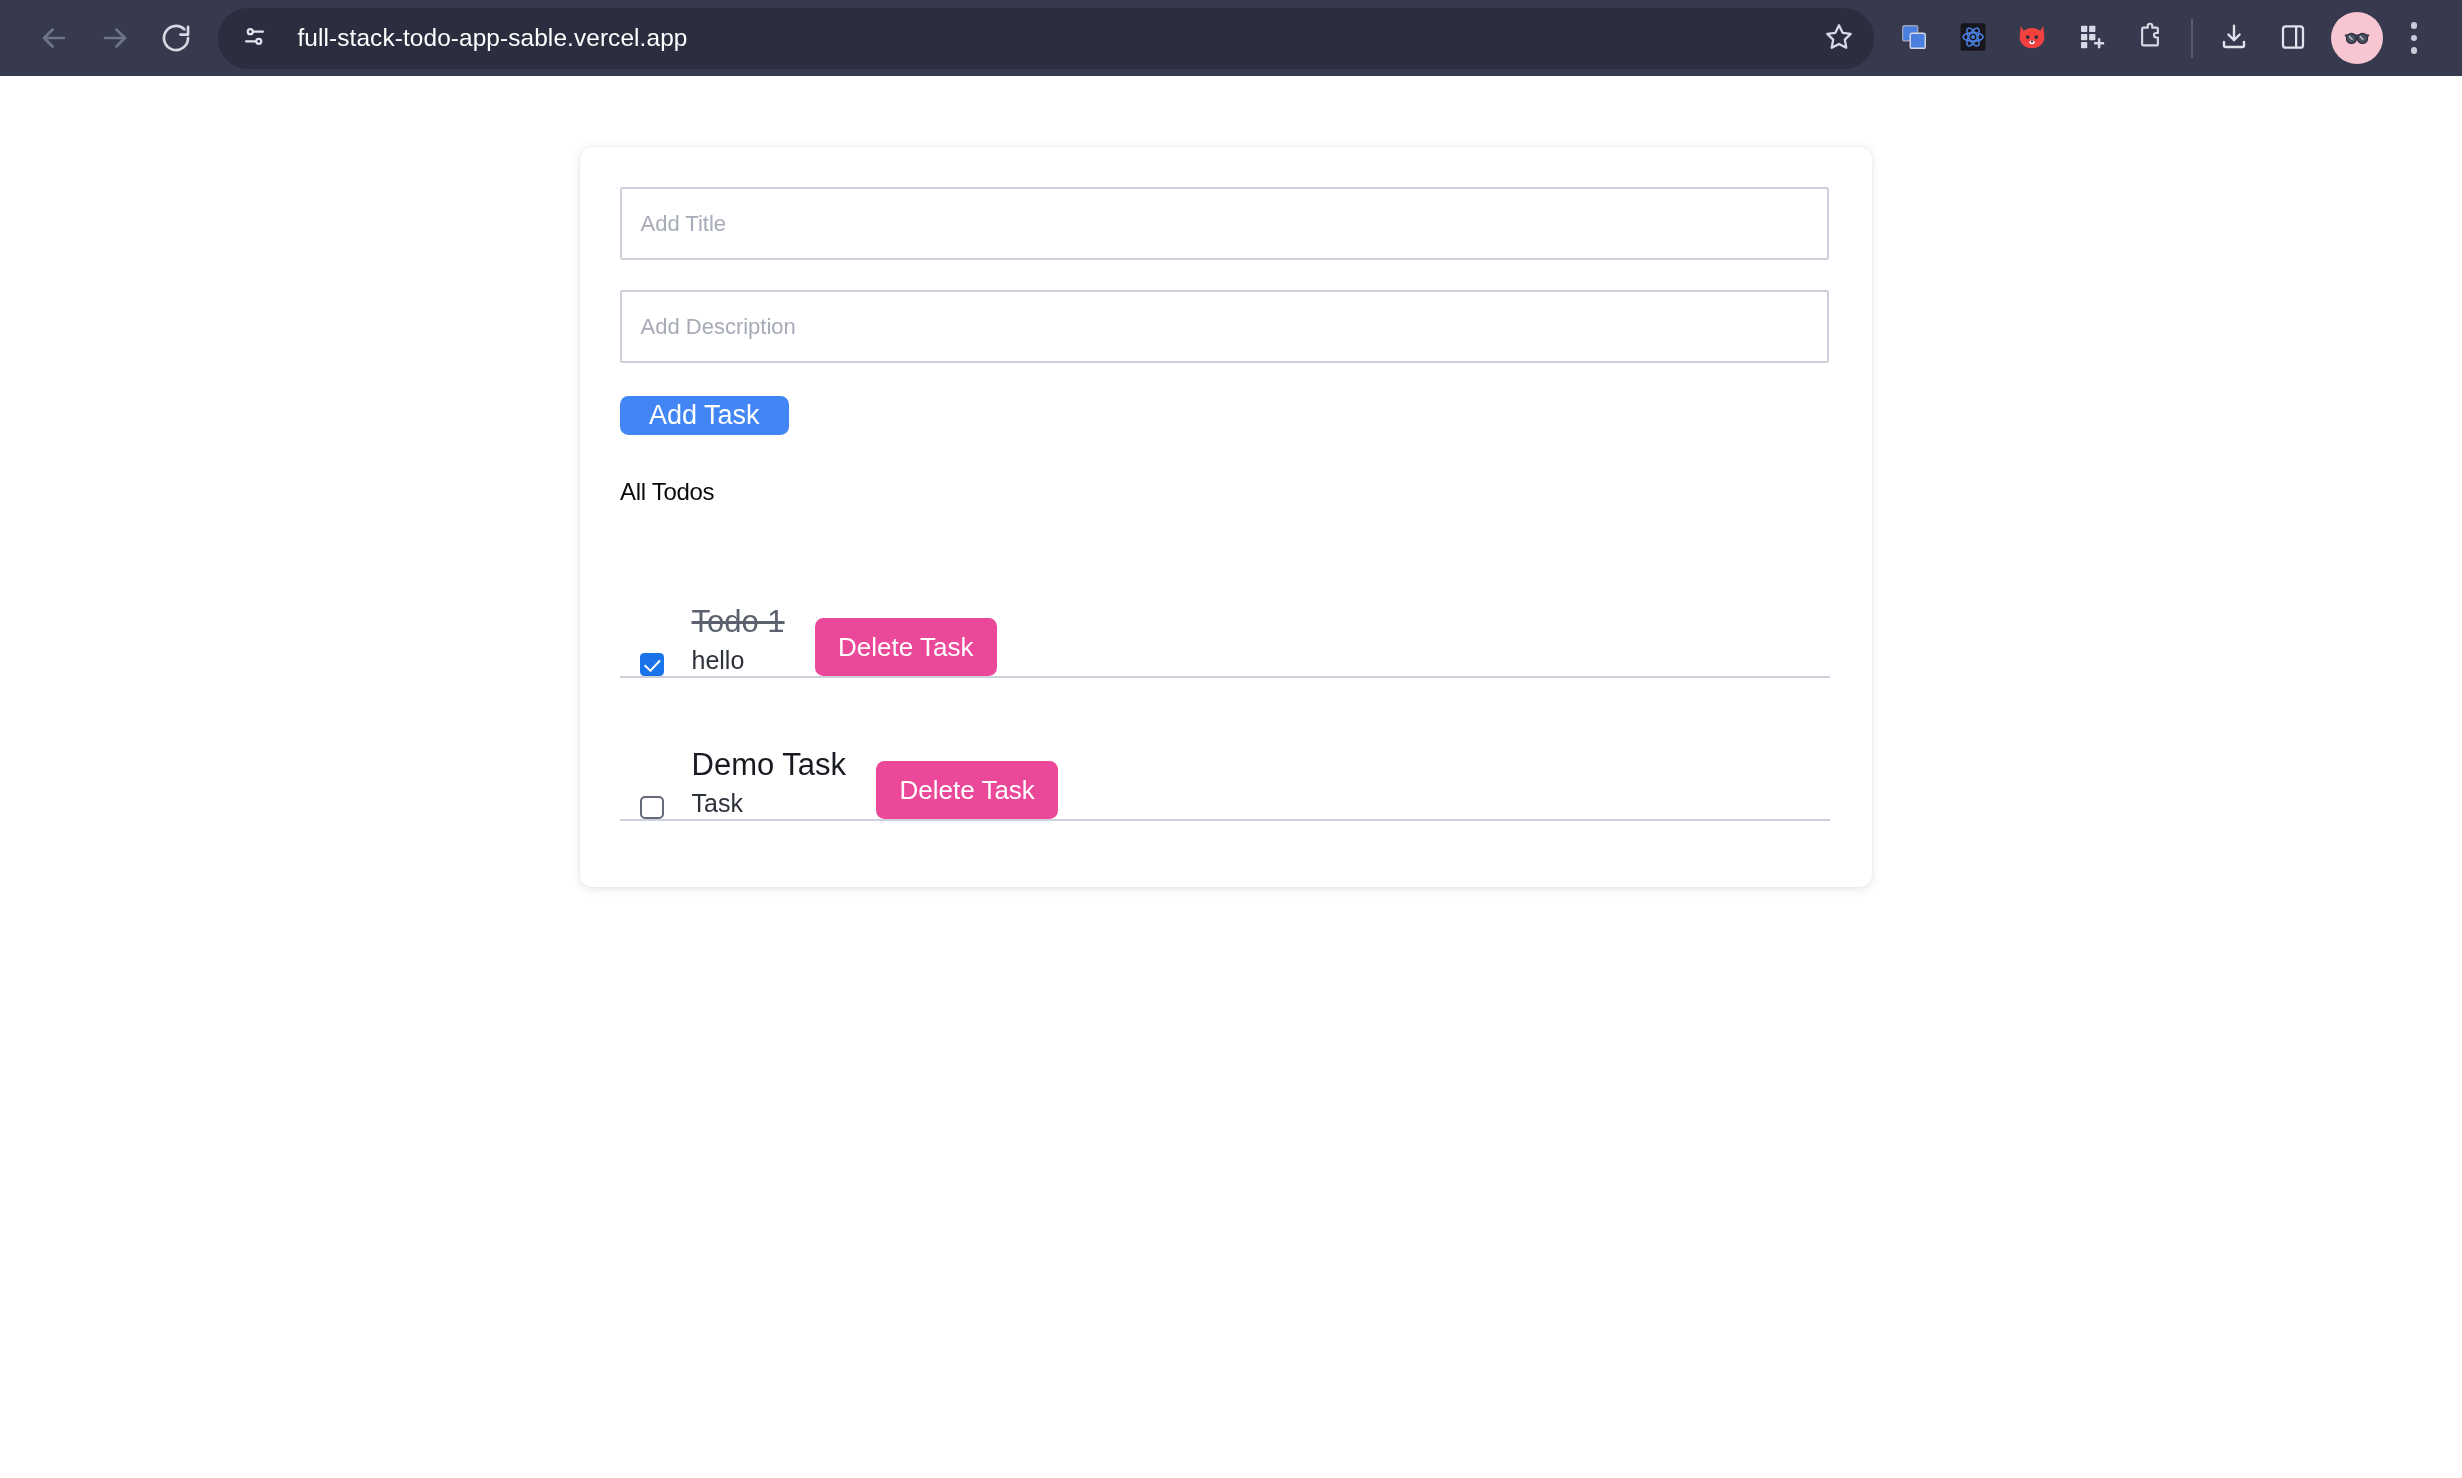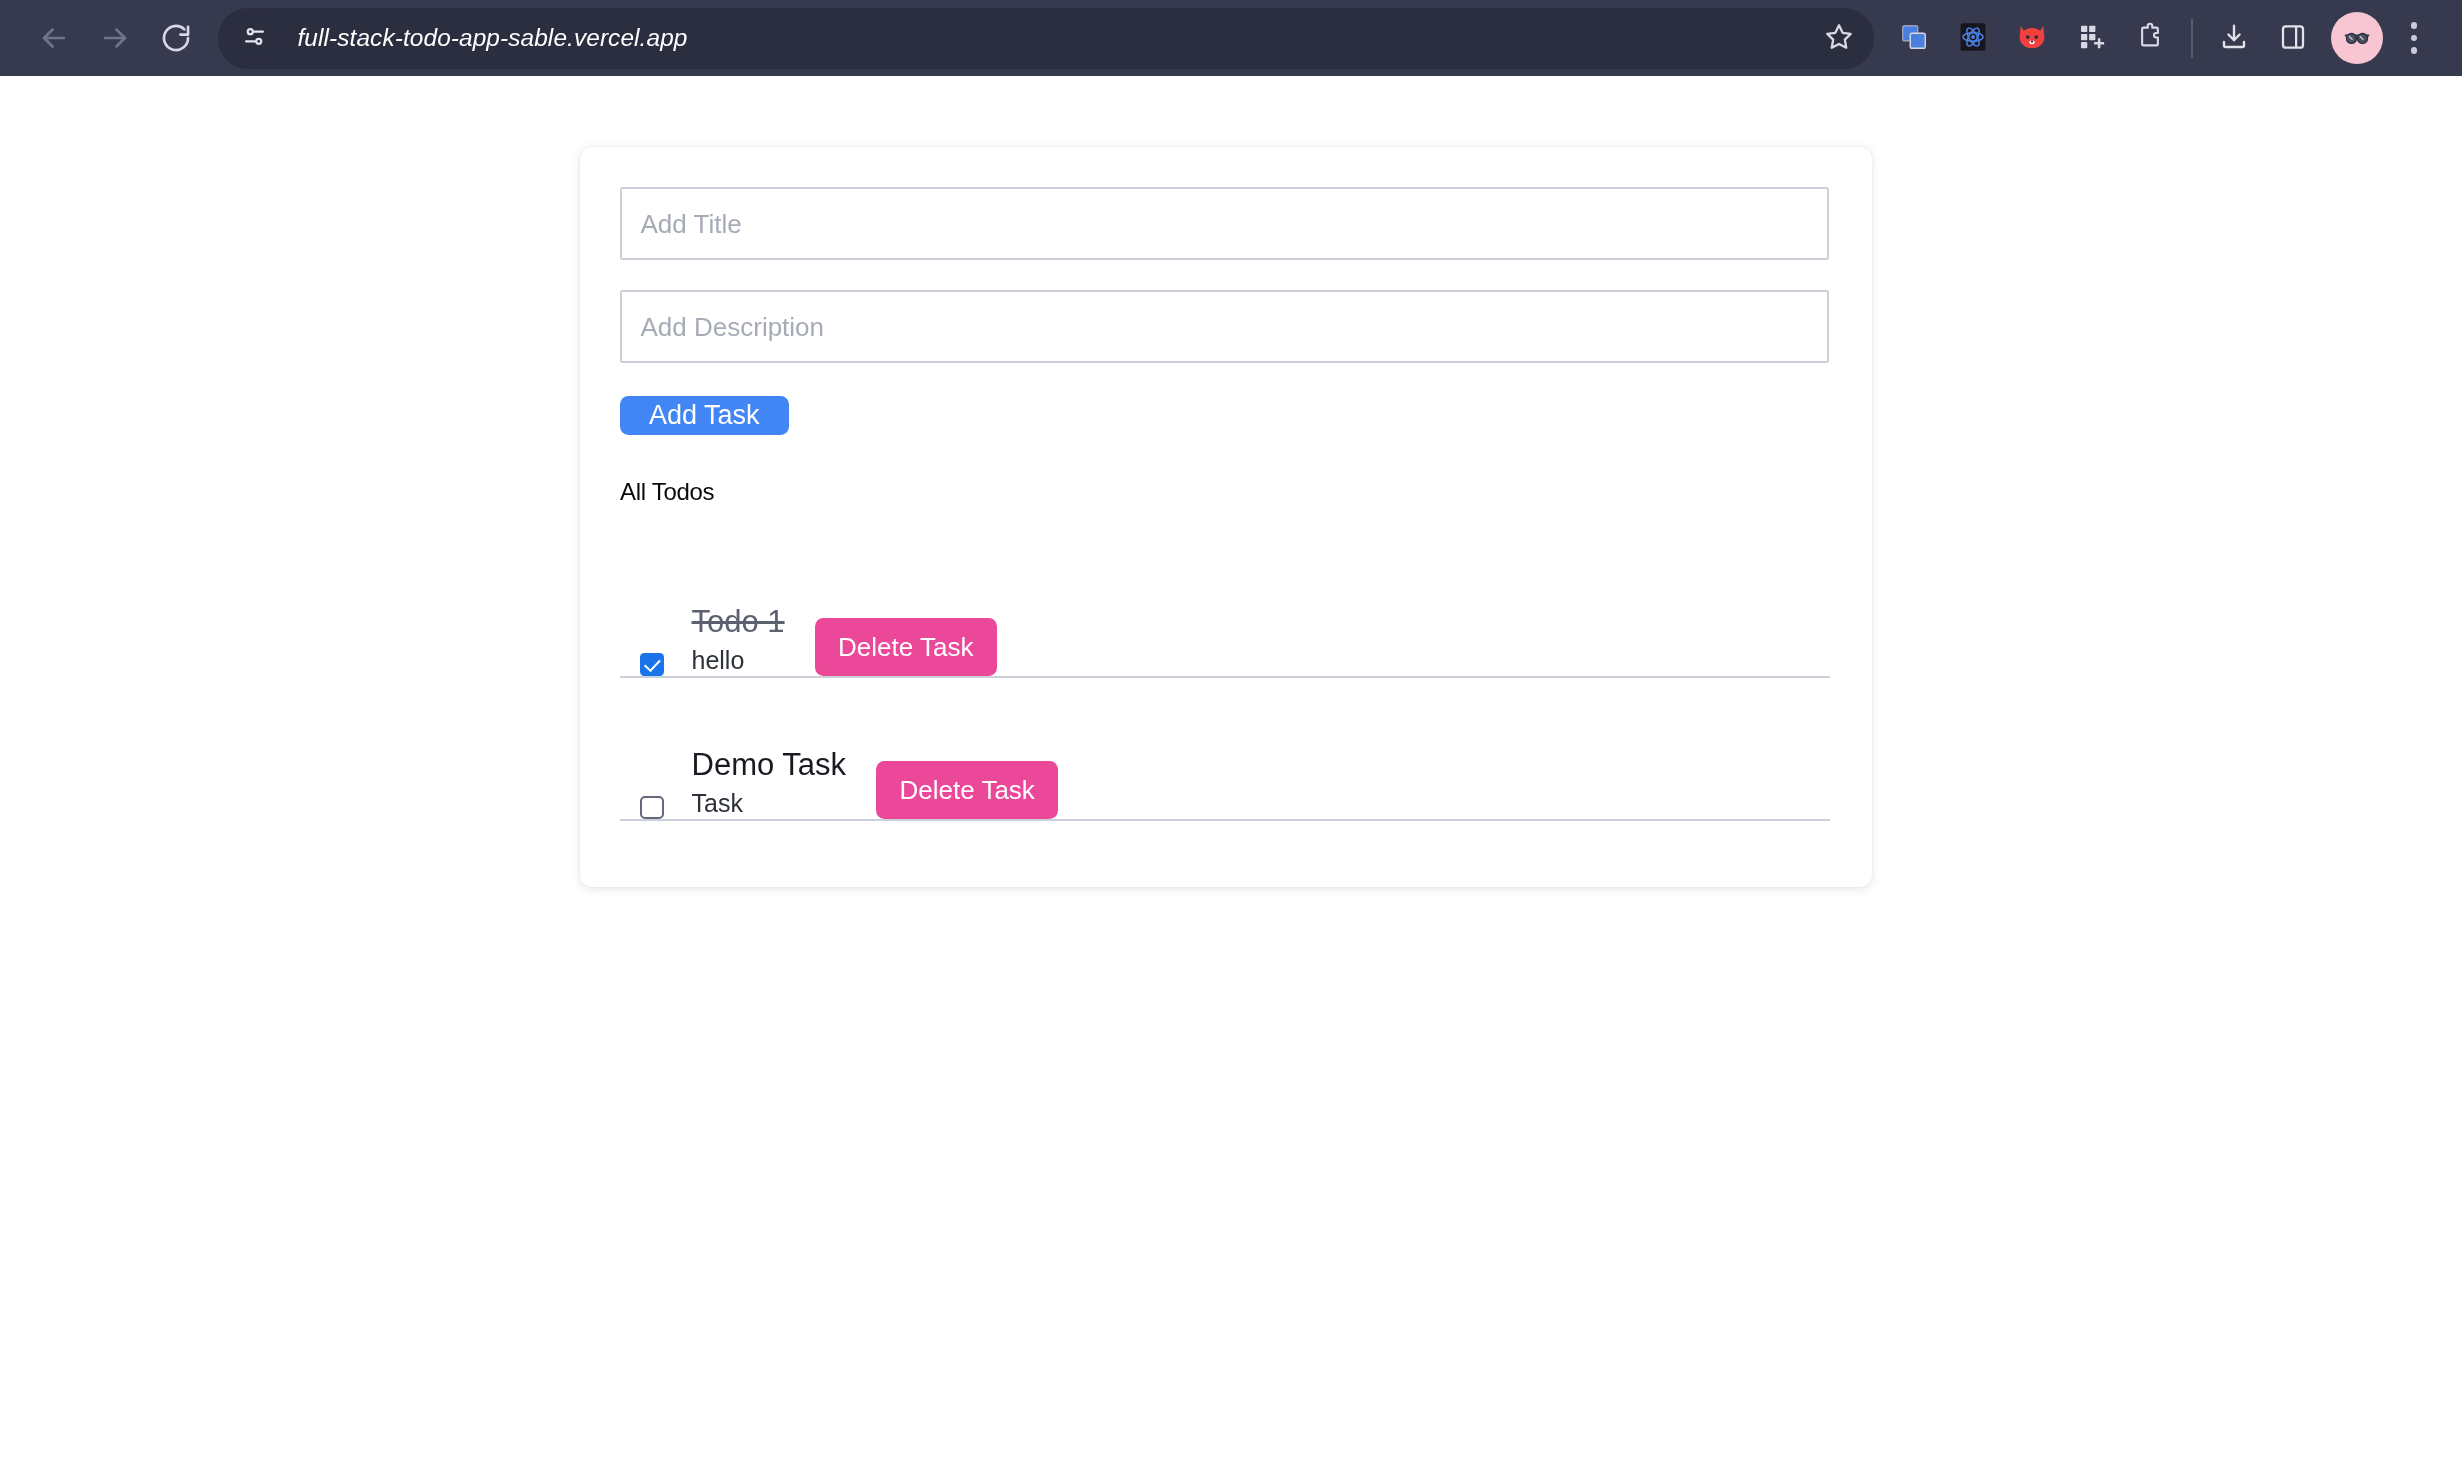--- a/index.html
+++ b/index.html
@@ -20,21 +20,20 @@
   
   .browser-bar {
     position: absolute;
     top: 0; left: 0;
     width: 2462px;
     height: 76px;
     background: #373a4e;
     display: flex;
     align-items: center;
     padding: 0 23.5px;
-    font-style: italic;
   }
 
   .nav-btn {
     width: 61px;
     height: 61px;
     display: flex;
     align-items: center;
     justify-content: center;
     border-radius: 50%;
     flex: 0 0 auto;
@@ -171,21 +170,21 @@
     display: flex;
     align-items: center;
     padding: 0 18.5px;
     font-family: "Liberation Sans", sans-serif;
     font-size: 26px;
     color: #9aa0ad;
     margin-bottom: 30px;
   }
   .field-placeholder {
     color: #a6abb7;
-    font-size: 26px;
+    font-size: 22px;
     line-height: 1;
     text-align: right;
   }
 
   .add-task-btn {
     display: inline-flex;
     align-items: center;
     justify-content: center;
     background: #4285f4;
     color: #ffffff;

